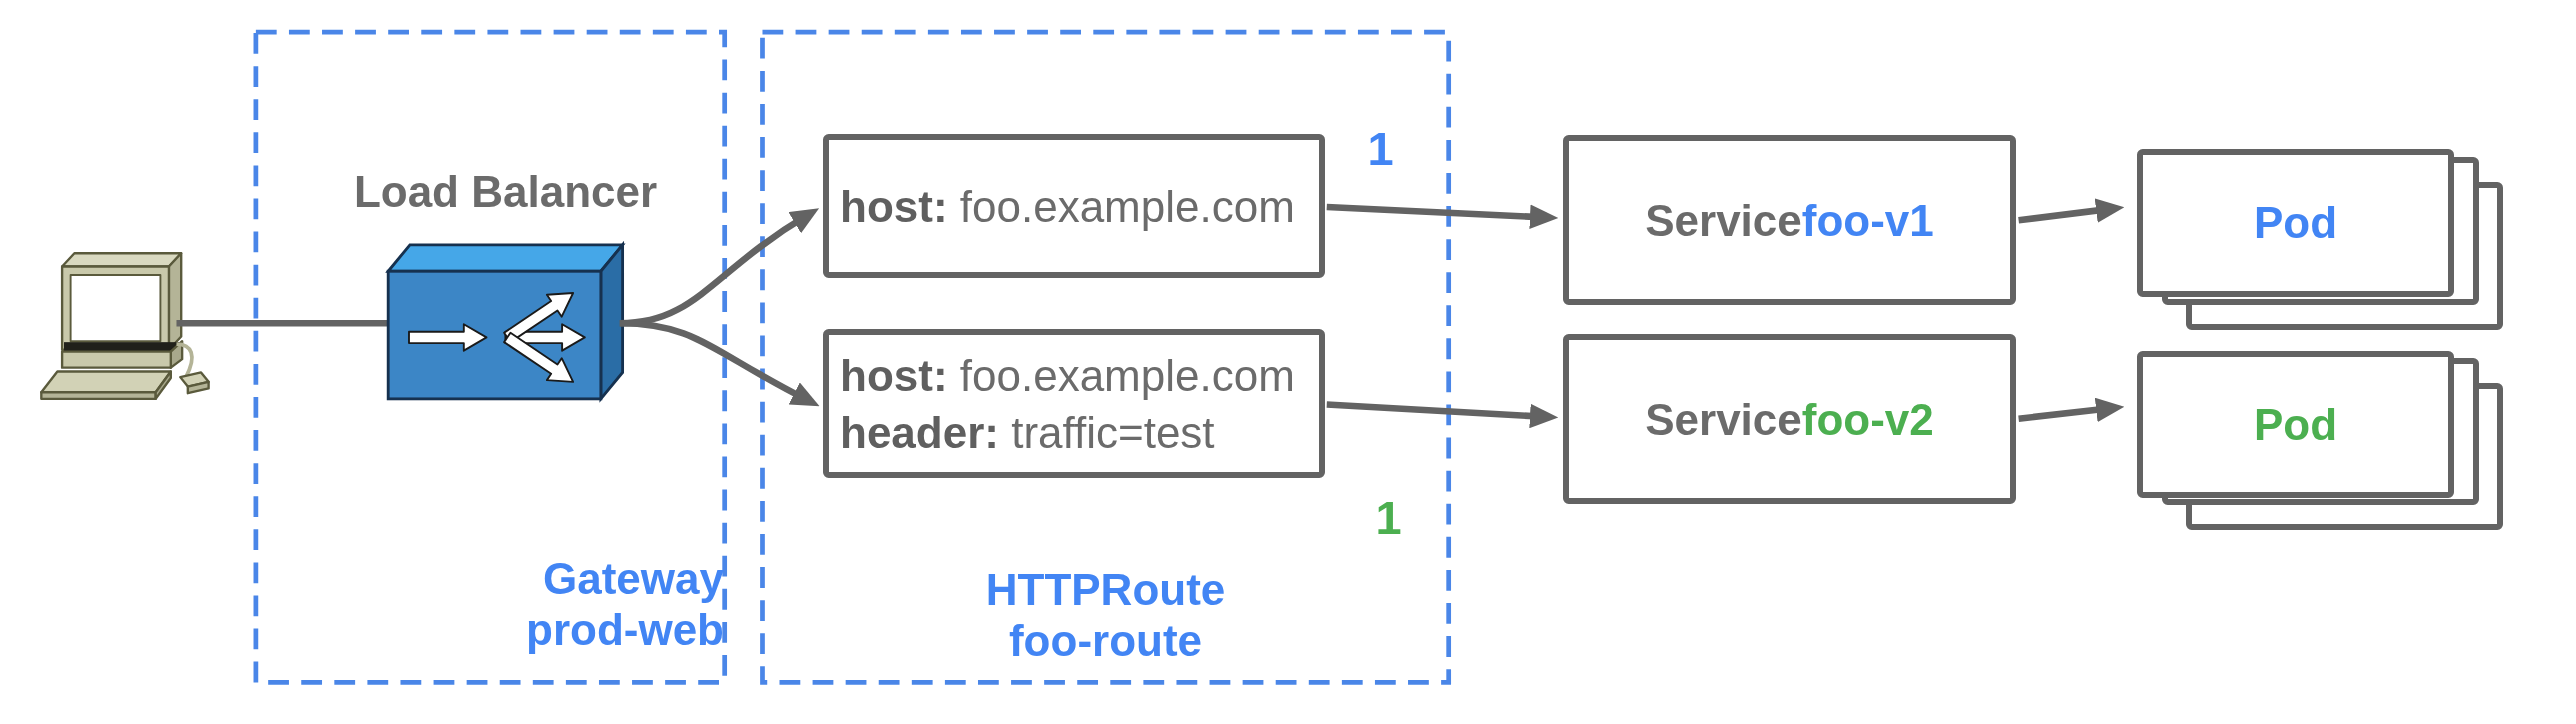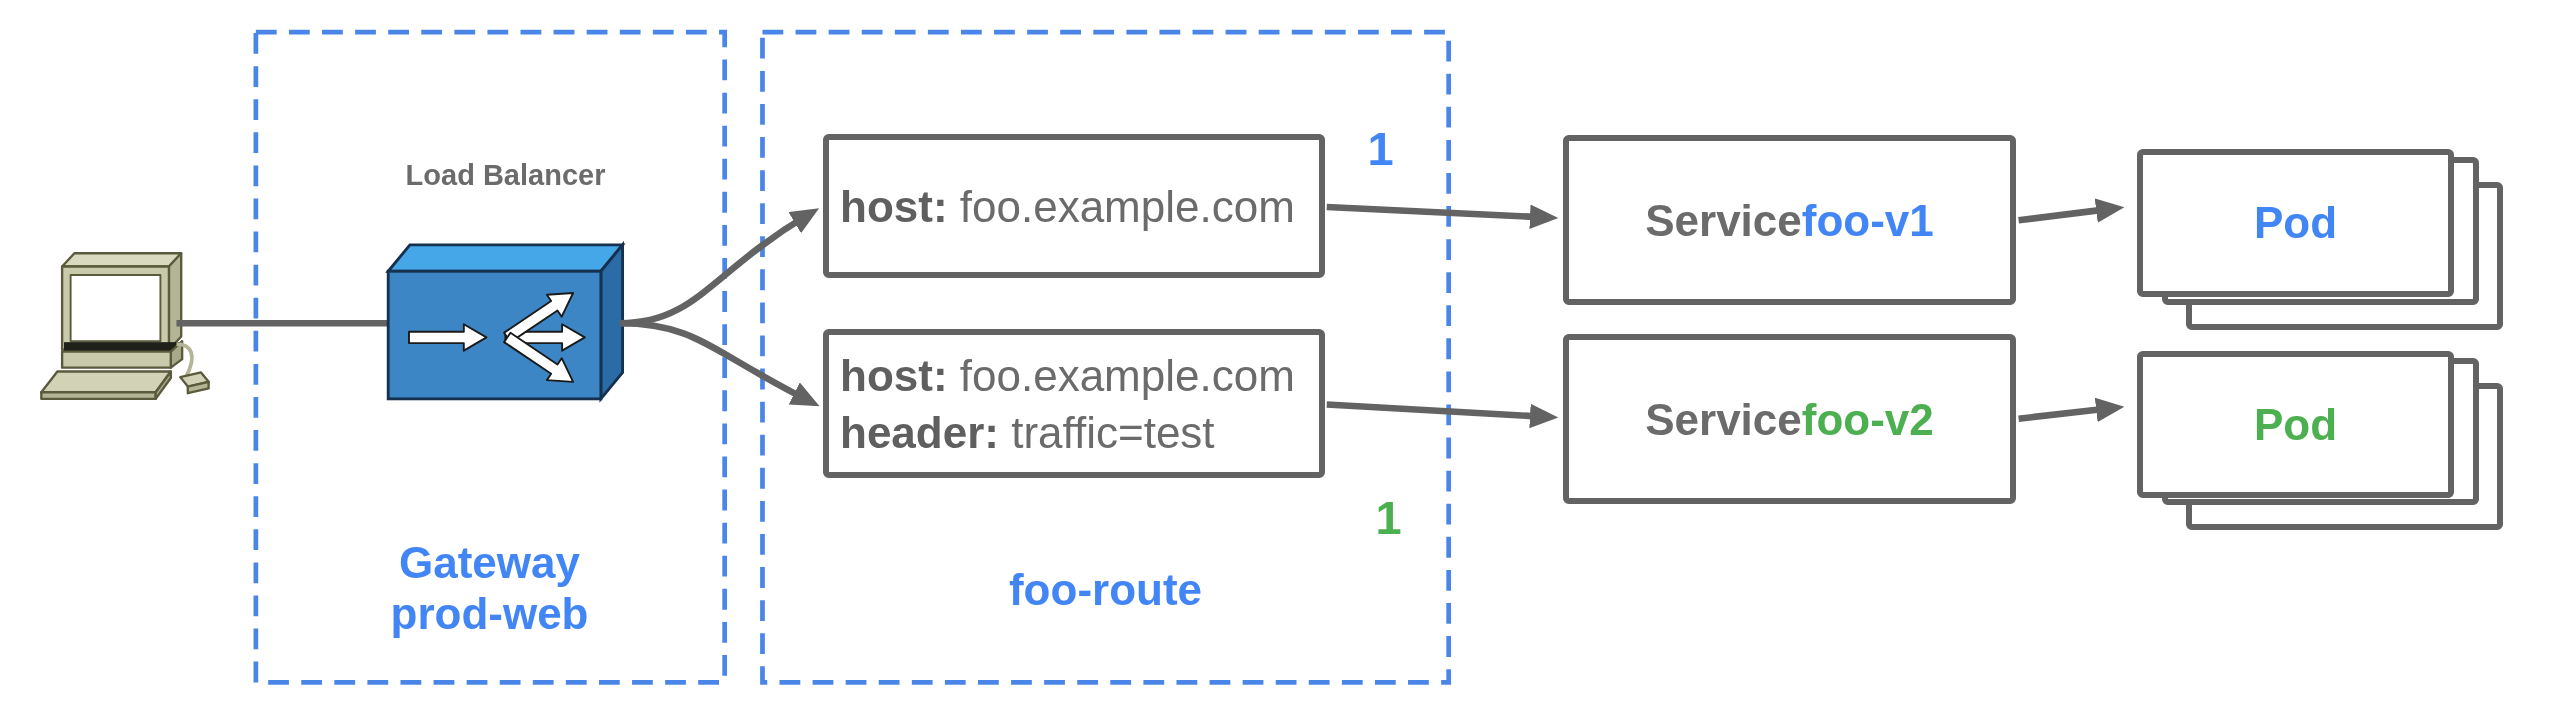--- a/index.html
+++ b/index.html
@@ -35,21 +35,21 @@
     font-size:44px;font-weight:bold;margin-top:17px;
   }
   .txt-blue{color:#4285f4;}
   .txt-green{color:#4caf50;}
   .big-label{
     position:absolute;text-align:center;font-weight:bold;
     font-size:44px;line-height:51px;color:#4285f4;
   }
   .lb-title{
     position:absolute;text-align:center;font-weight:bold;
-    font-size:29px;color:#6b6b6b;
+    font-size:44px;color:#6b6b6b;margin-top:8px;
   }
   .weight{
     position:absolute;font-size:47px;font-weight:bold;text-align:center;width:57px;
   }
 </style>
 </head>
 <body>
 
 <div id="canvas">
 
@@ -101,40 +101,41 @@
     <path d="M 655 342 C 735 342 752 372 853 423" fill="none" stroke="#636363" stroke-width="7" marker-end="url(#arrow)"></path>
 
     <path d="M 1403 219 L 1633 230" fill="none" stroke="#636363" stroke-width="7" marker-end="url(#arrow)"></path>
     <path d="M 1403 428 L 1633 441" fill="none" stroke="#636363" stroke-width="7" marker-end="url(#arrow)"></path>
 
     <path d="M 2135 233 L 2232 221" fill="none" stroke="#636363" stroke-width="7" marker-end="url(#arrow)"></path>
     <path d="M 2135 443 L 2232 432" fill="none" stroke="#636363" stroke-width="7" marker-end="url(#arrow)"></path>
   </svg>
 
   <div class="lb-title" style="left:255px;top:159px;width:501px;">Load Balancer</div>
-  <div class="big-label" style="left:255px;top:537px;width:469px;">
+  <div class="big-label" style="left:255px;top:553px;width:469px;text-align:right;">
     <div>Gateway</div>
     <div>prod-web</div>
   </div>
 
   <div class="node-box rule-box" style="left:823px;top:134px;width:502px;height:144px;">
     <div><span class="rule-key">host:</span>
       <span class="rule-val">foo.example.com</span></div>
   </div>
   <div class="weight txt-blue" style="left:1352px;top:121px;">1</div>
 
   <div class="node-box rule-box" style="left:823px;top:329px;width:502px;height:149px;">
     <div><span class="rule-key">host:</span>
       <span class="rule-val">foo.example.com</span></div>
     <div><span class="rule-key">header:</span>
       <span class="rule-val">traffic=test</span></div>
   </div>
   <div class="weight txt-green" style="left:1360px;top:490px;">1</div>
 
   <div class="big-label" style="left:762px;top:564px;width:687px;">
+    <div>HTTPRoute</div>
     <div>foo-route</div>
   </div>
 
   <div class="node-box service-box" style="left:1563px;top:135px;width:453px;height:170px;">
     <div class="service-title">Service</div>
     <div class="txt-blue">foo-v1</div>
   </div>
   <div class="node-box service-box" style="left:1563px;top:334px;width:453px;height:170px;">
     <div class="service-title">Service</div>
     <div class="txt-green">foo-v2</div>

